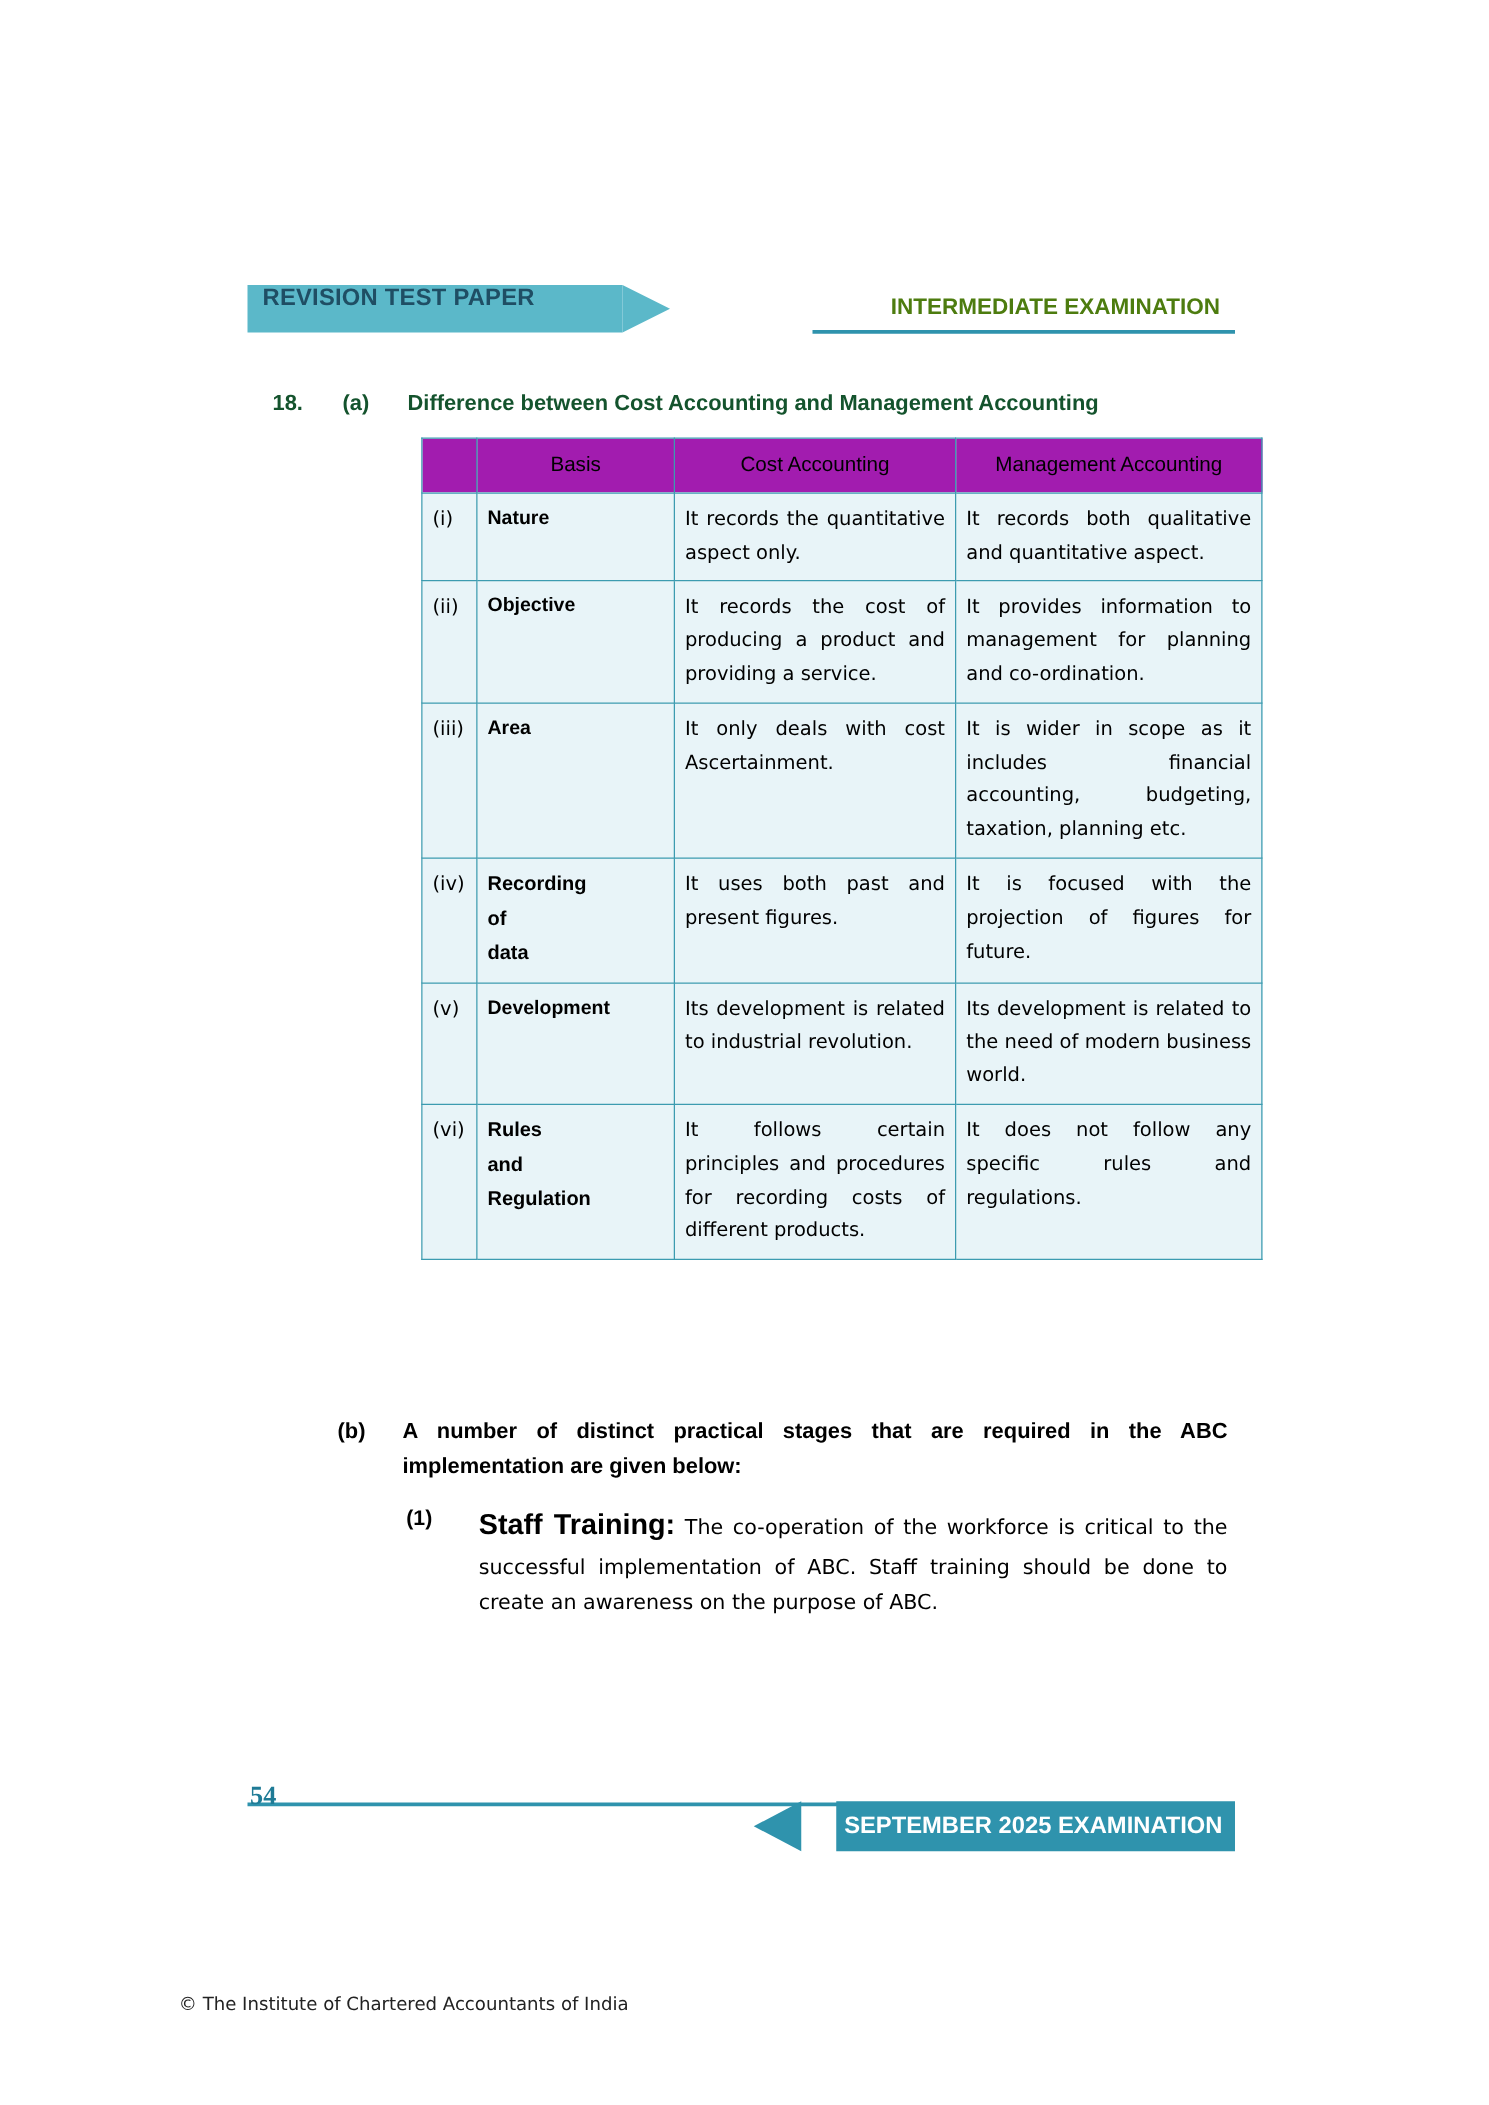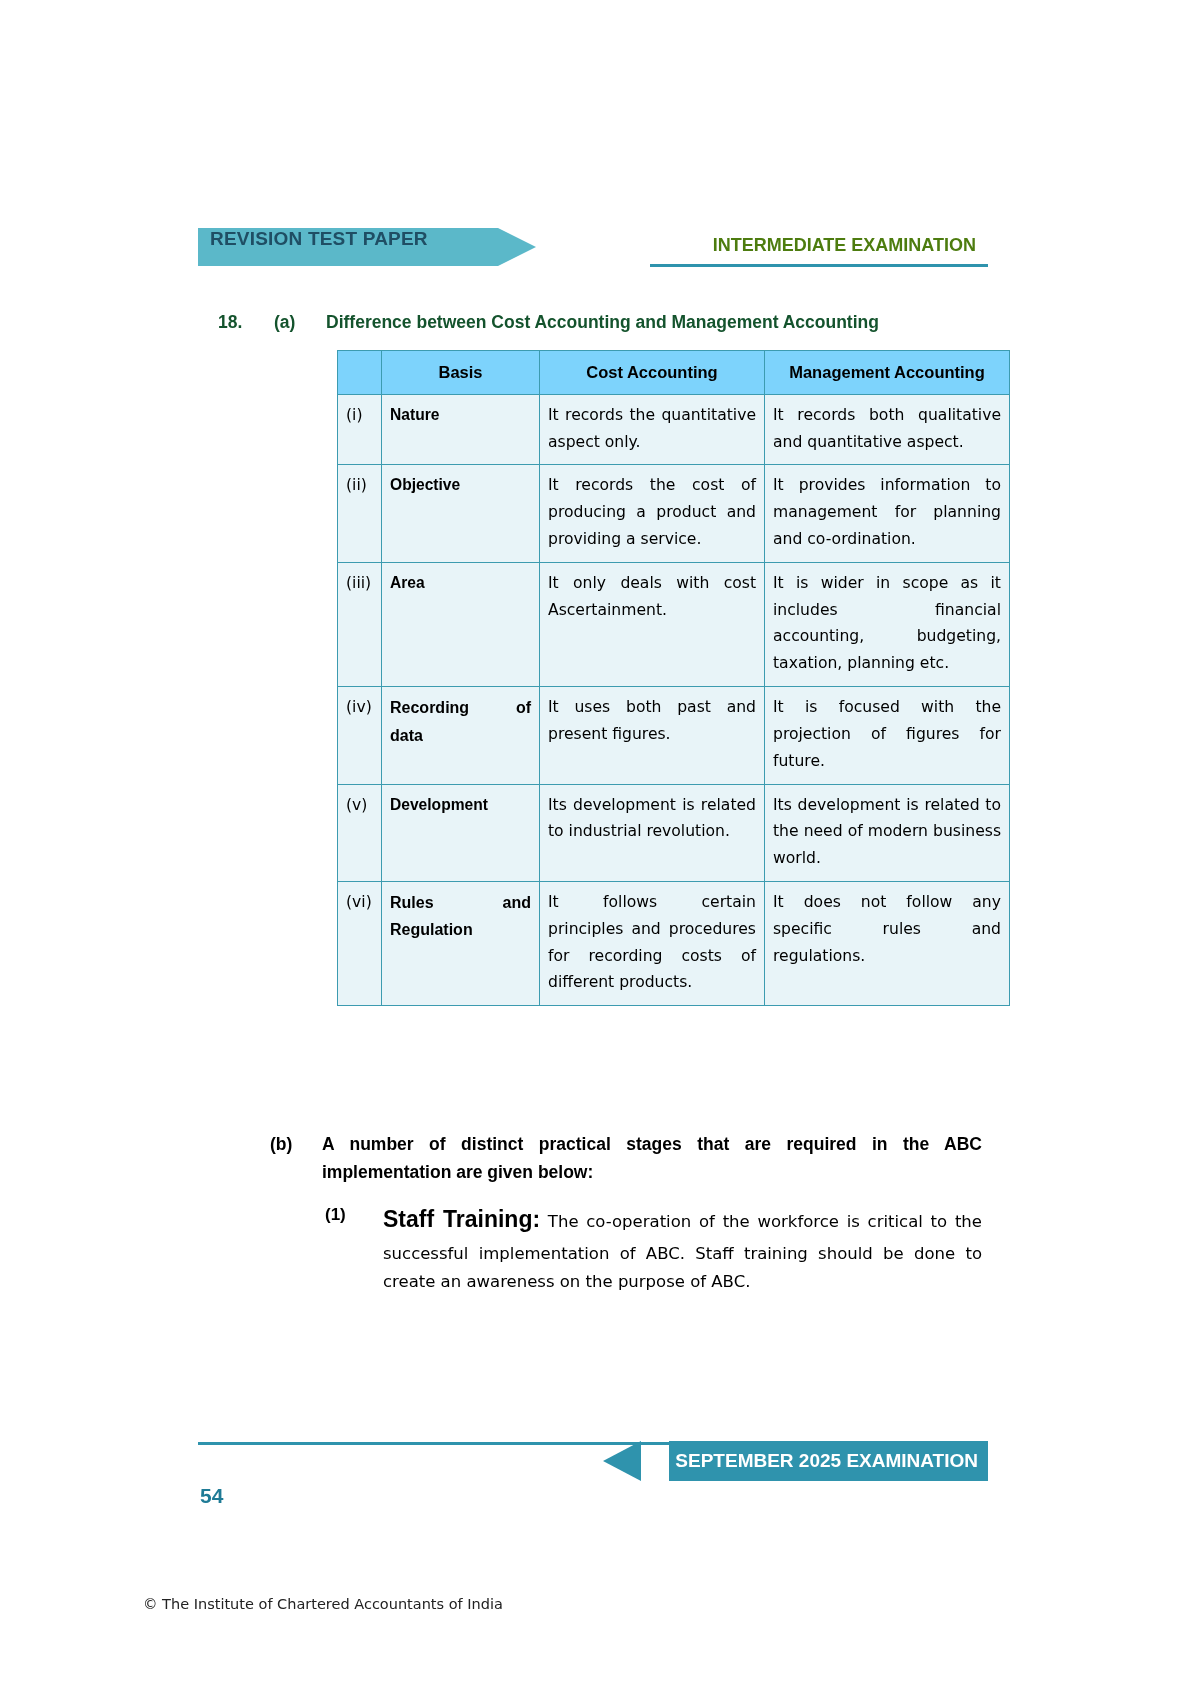--- a/index.html
+++ b/index.html
@@ -103,42 +103,43 @@
     border: 1px solid #3c9bb0;
     vertical-align: top;
     padding: 7px 8px 9px 8px;
     font-size: 15.6px;
     line-height: 1.72;
     text-align: justify;
     text-justify: inter-word;
     background: #e8f4f8;
   }
   .tbl thead th {
-    background: #7dd3fc;
+    background: #a21caf;
     text-align: center;
-    font-weight: bold;
+    font-weight: normal;
     font-size: 16.5px;
     color: #000;
     padding: 9px 6px;
     font-family: "Liberation Sans", sans-serif;
     line-height: 1.5;
   }
   .col-rn { width: 44px; }
   .col-basis { width: 158px; }
   .col-ca { width: 225px; }
   .col-ma { width: 245px; }
 
   .rn { text-align: left; font-size: 15.6px; }
   .basis { font-weight: bold; font-family: "Liberation Sans", sans-serif; font-size: 16px; }
   .basis-sp {
     display: flex;
     justify-content: space-between;
     font-weight: bold;
     font-family: "Liberation Sans", sans-serif;
     font-size: 16px;
+    flex-direction: column;
   }
   .cellj { text-align: justify; }
 
   
   .partb {
     position: absolute;
     left: 270px;
     top: 1130px;
     width: 712px;
     font-family: "Liberation Sans", sans-serif;
@@ -180,25 +181,25 @@
     position: absolute;
     left: 198px;
     top: 1442px;
     width: 790px;
     height: 3px;
     background: #2f93ad;
   }
   .footer-page {
     position: absolute;
     left: 200px;
-    top: 1484px;
+    top: 1424px;
     color: #1f7b96;
     font-weight: bold;
     font-size: 21px;
-    font-family: Liberation Sans, sans-serif;
+    font-family: Liberation Serif, serif;
   }
   .footer-banner-wrap {
     position: absolute;
     right: 203px;
     top: 1441px;
     height: 40px;
     display: flex;
     align-items: stretch;
     gap: 28px;
   }

